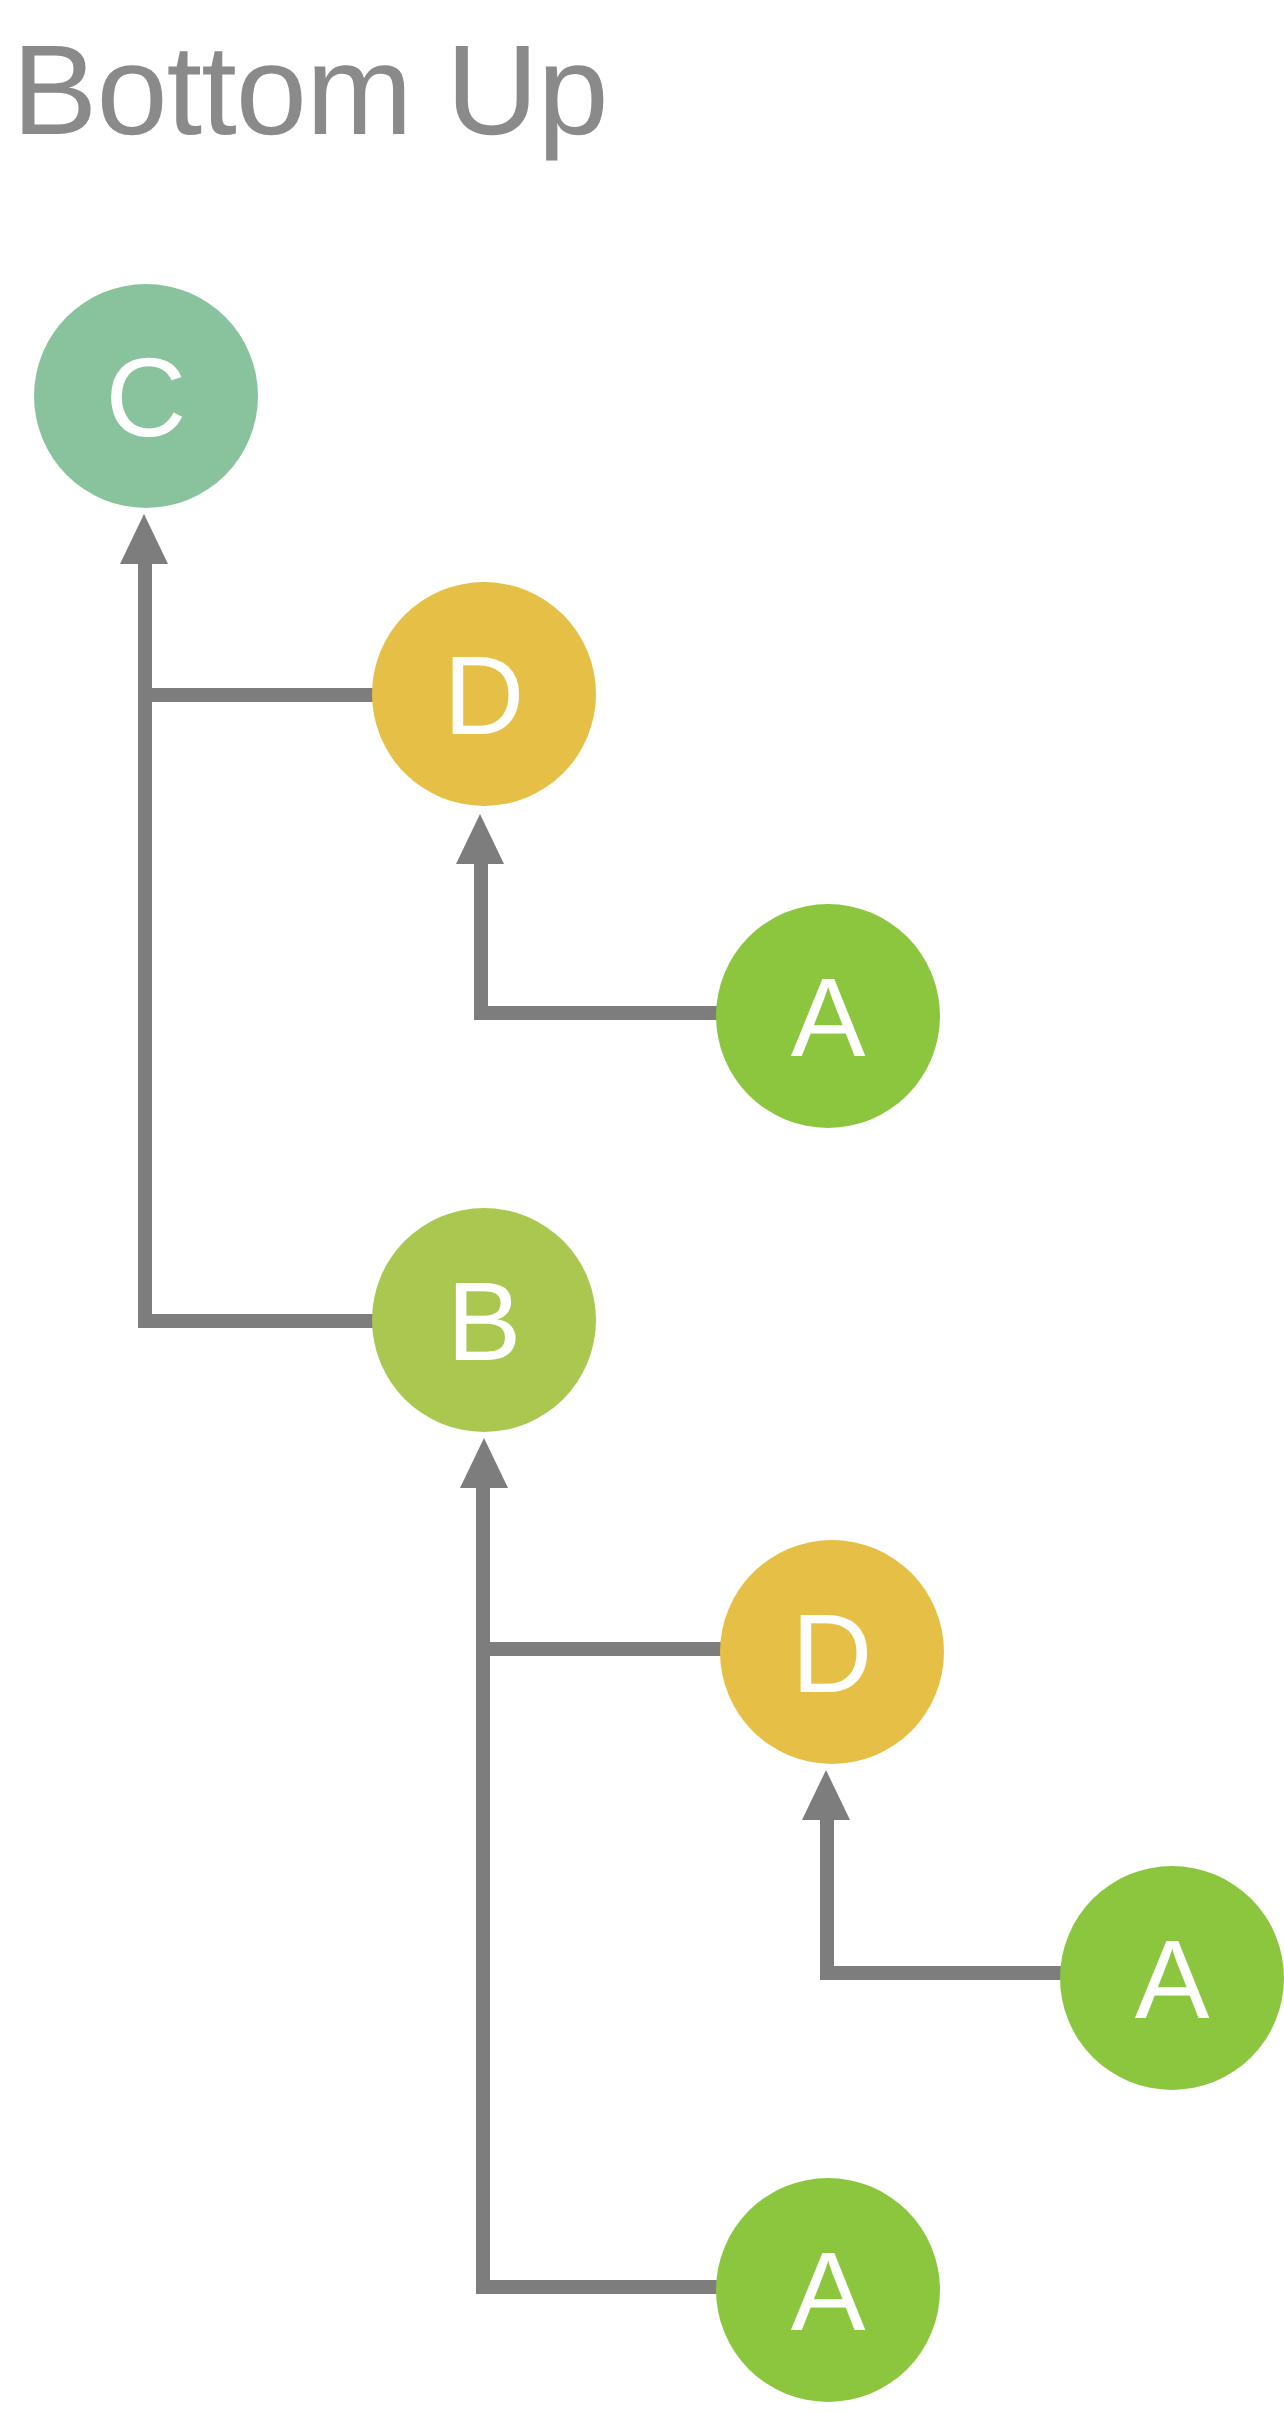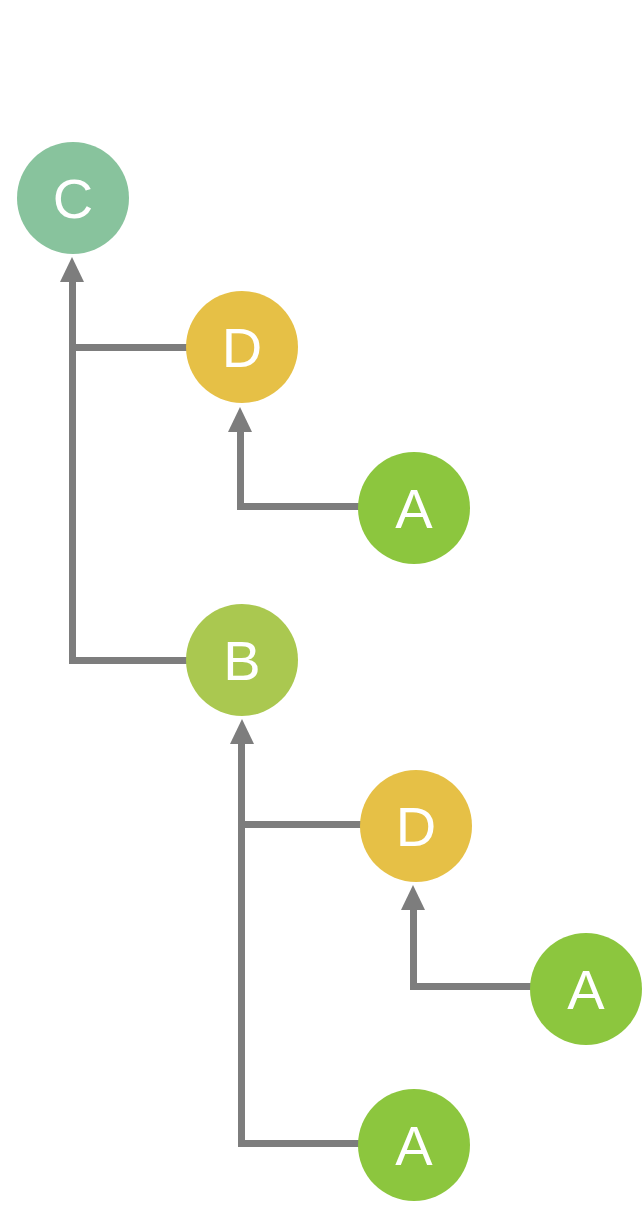--- a/index.html
+++ b/index.html
@@ -57,20 +57,21 @@
   .pos-b  { left: 186px; top: 604px; }
   .pos-d2 { left: 360px; top: 770px; }
   .pos-a2 { left: 530px; top: 933px; }
   .pos-a3 { left: 358px; top: 1089px; }
 </style>
 </head>
 <body>
 
 <div class="canvas">
 
+  <div class="page-title">Bottom Up</div>
 
   <div class="arrowhead" style="left: 60px; top: 257px; border-bottom-color: rgb(125, 125, 125);"></div>
   <div class="seg v" style="left: 68.5px; top: 280px; height: 383px; background: rgb(125, 125, 125);"></div>
   <div class="seg h" style="left: 68.5px; top: 343.5px; width: 118.5px; background: rgb(125, 125, 125);"></div>
   <div class="seg h" style="left: 68.5px; top: 656.5px; width: 118.5px; background: rgb(125, 125, 125);"></div>
 
   <div class="arrowhead" style="left: 228px; top: 407px; border-bottom-color: rgb(125, 125, 125);"></div>
   <div class="seg v" style="left: 236.5px; top: 430px; height: 80px; background: rgb(125, 125, 125);"></div>
   <div class="seg h" style="left: 236.5px; top: 503px; width: 122.5px; background: rgb(125, 125, 125);"></div>
 

